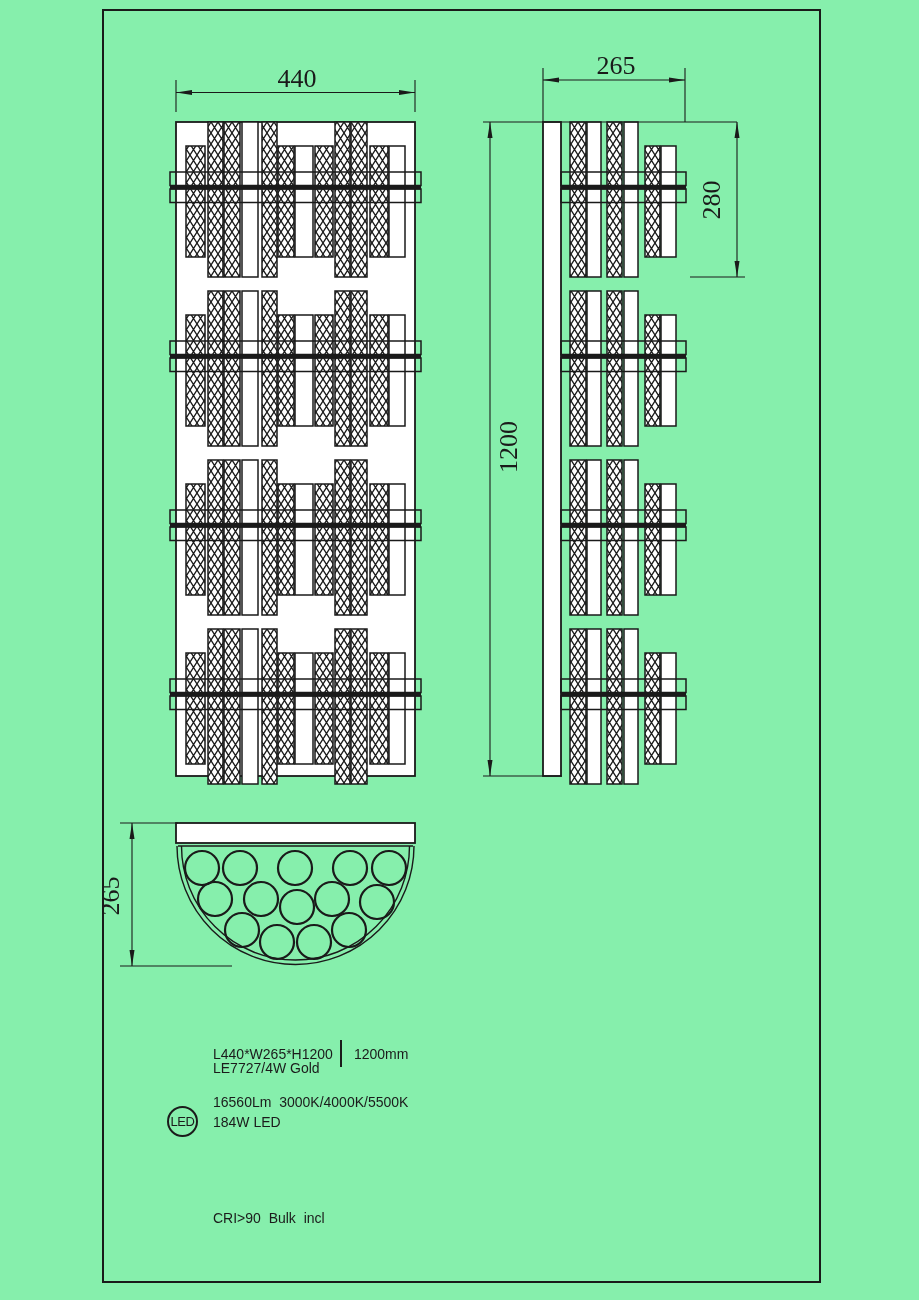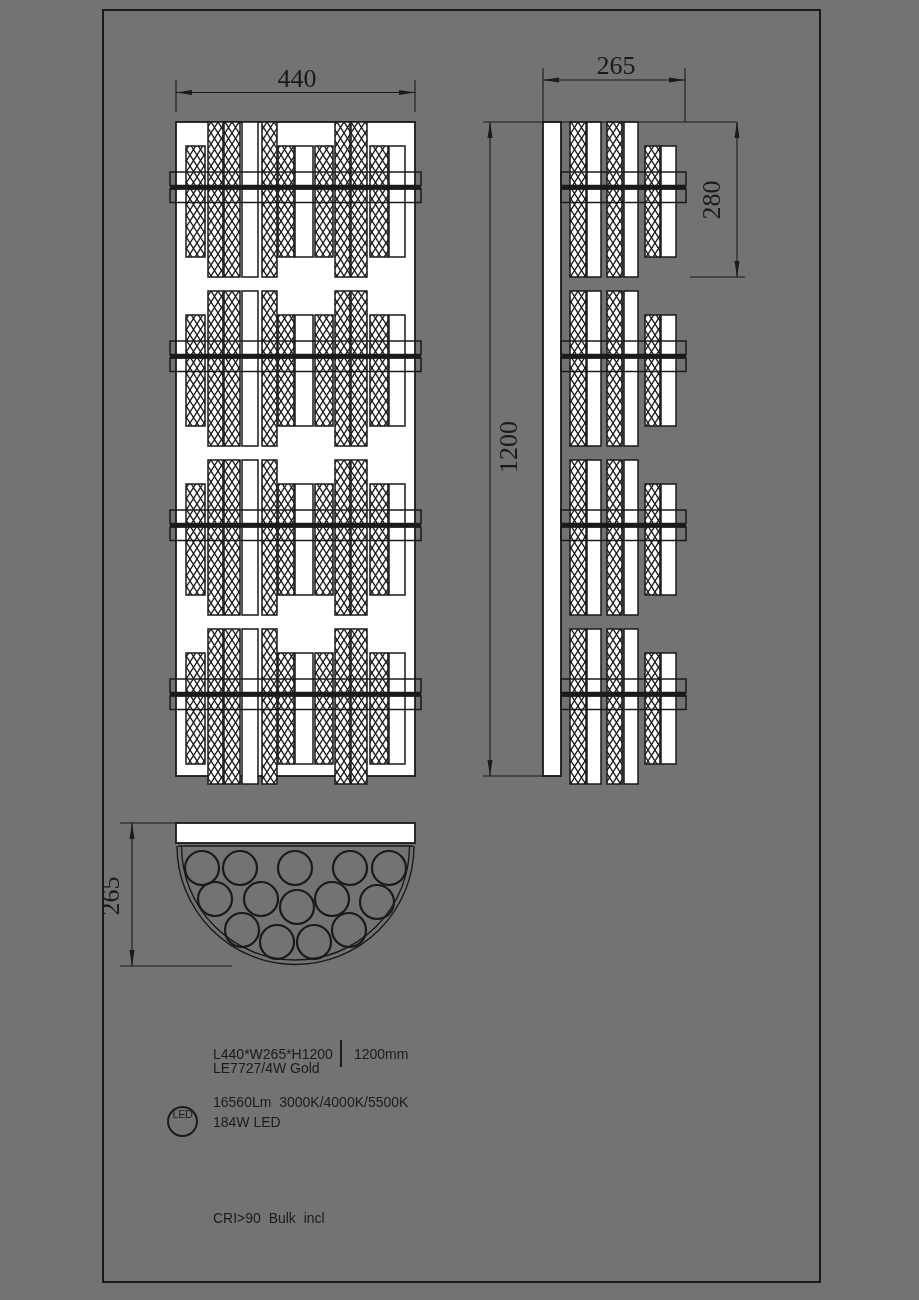--- a/index.html
+++ b/index.html
@@ -1,35 +1,35 @@
 <!DOCTYPE html>
 <html><head>
 <meta charset="utf-8">
 <style>
   html,body{margin:0;padding:0;background:#fff;}
-  .sheet{position:relative;width:919px;height:1300px;background:#737373;overflow:hidden;
+  .sheet{position:relative;width:919px;height:1300px;background:#86efac;overflow:hidden;
          font-family:"Liberation Sans",sans-serif;}
   svg{position:absolute;left:0;top:0;}
   
   .ob{fill:#fff;stroke:#1a1a1a;stroke-width:1.8;}          
   .hb{fill:url(#xh);stroke:#1a1a1a;stroke-width:1.5;}      
   .wb{fill:#fff;stroke:#1a1a1a;stroke-width:1.5;}          
   .band{fill:none;stroke:#1a1a1a;stroke-width:1.5;}        
   .hl{stroke:#1a1a1a;stroke-width:3.5;fill:none;}          
   .dl{stroke:#1a1a1a;stroke-width:1.1;fill:none;}          
   .ar{fill:#1a1a1a;stroke:none;}                           
   .thin{fill:none;stroke:#1a1a1a;stroke-width:1.4;}
   .dimtxt{font-family:"Liberation Serif",serif;font-size:26px;fill:#1a1a1a;}
   
   .spec{position:absolute;left:213px;color:#1b1b1b;font-size:14px;line-height:20px;white-space:pre;}
   .sizeline{display:flex;align-items:center;}
   .vdiv{width:2px;height:27px;background:#1b1b1b;margin:0 12px 0 7px;}
   .ledbadge{position:absolute;left:167px;top:1106px;width:31px;height:31px;border:2px solid #1b1b1b;
-            border-radius:50%;display:flex;justify-content:center;
-            font-size:11px;color:#1b1b1b;letter-spacing:-0.5px;box-sizing:border-box;}
+            border-radius:50%;display:flex;align-items:center;justify-content:center;
+            font-size:13px;color:#1b1b1b;letter-spacing:-0.5px;box-sizing:border-box;}
 </style>
 </head>
 <body>
 
 <div class="sheet">
 
 <svg width="919" height="1300" viewBox="0 0 919 1300">
   <defs>
 
     <pattern id="xh" width="7" height="11" patternUnits="userSpaceOnUse">

